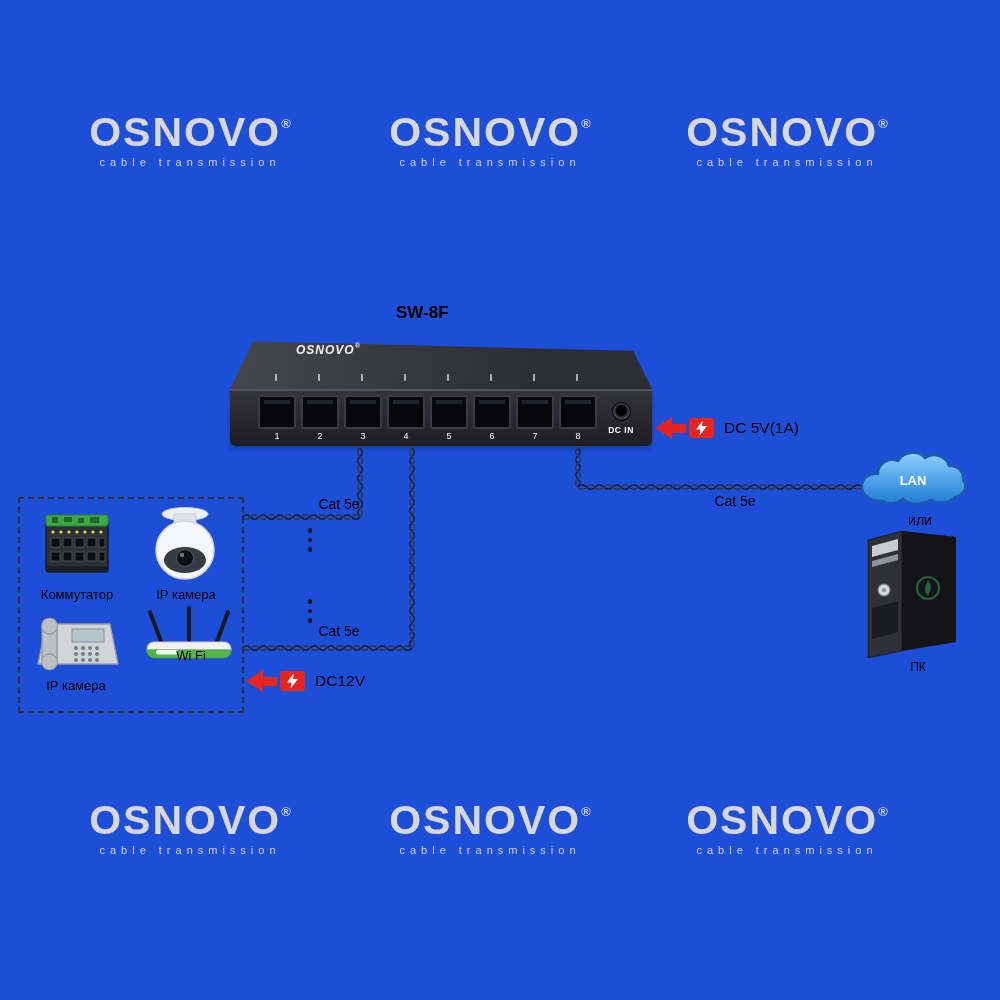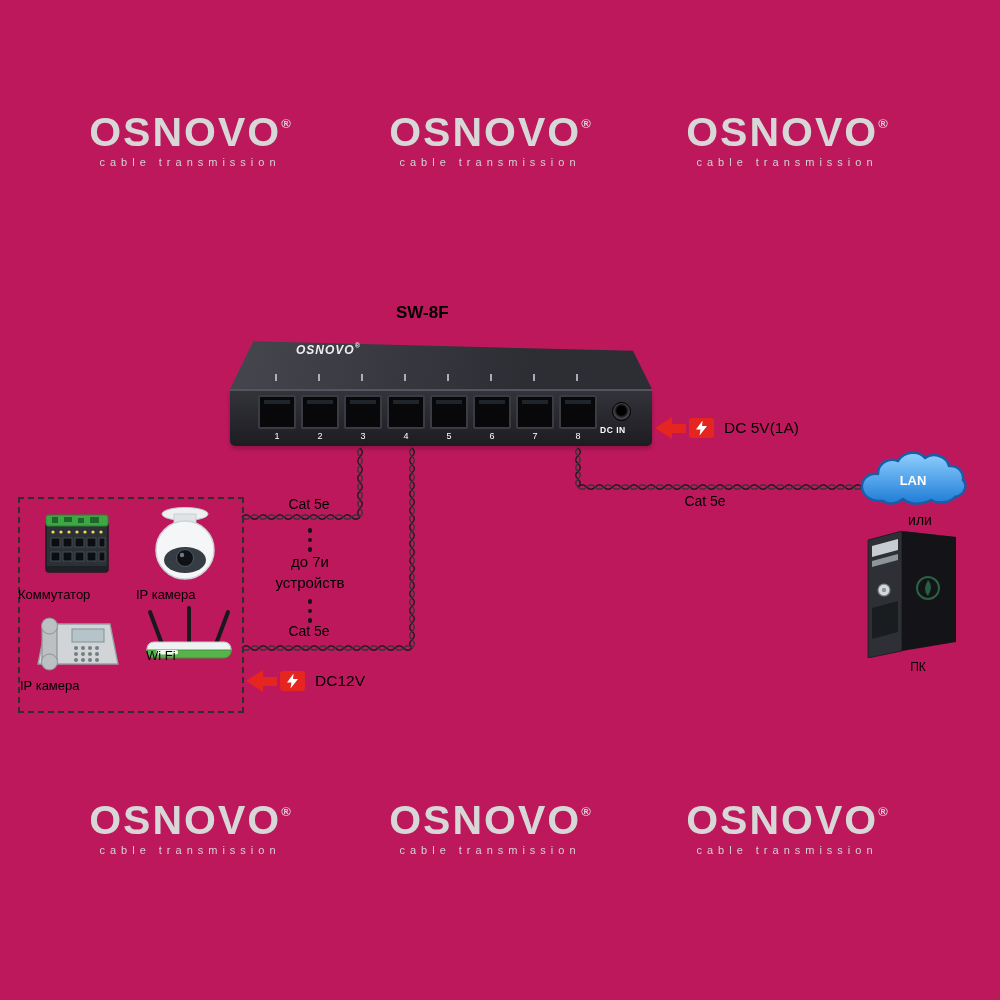--- a/index.html
+++ b/index.html
@@ -1,17 +1,17 @@
 <!DOCTYPE html>
 <html><head>
 <meta charset="utf-8">
 <style>
   html,body{margin:0;padding:0;background:#fff;}
   body{font-family:"Liberation Sans", sans-serif;}
-  .canvas{position:relative;width:1000px;height:1000px;background:#be185d;overflow:hidden;color:#000;}
+  .canvas{position:relative;width:1000px;height:1000px;background:#1d4ed8;overflow:hidden;color:#000;}
 
   
   .wm{position:absolute;width:270px;text-align:center;color:#d7d7d7;user-select:none;}
   .wm .brand{font-weight:bold;font-size:41px;letter-spacing:2px;line-height:1;}
   .wm .brand sup{font-size:13px;vertical-align:18px;letter-spacing:0;}
   .wm .sub{margin-top:3px;font-size:11px;letter-spacing:5px;color:#d3d3d3;white-space:nowrap;}
 
   .title{position:absolute;left:396px;top:303px;width:140px;text-align:left;font-size:17px;font-weight:bold;}
 
   
@@ -23,39 +23,39 @@
     border-radius:0 0 5px 5px;box-shadow:0 3px 4px rgba(0,0,0,.22);}
   .sw-front::before{content:"";position:absolute;top:0;left:0;right:0;height:2px;background:#555561;}
   .sw-logo{position:absolute;left:296px;top:342px;color:#f0f0f0;font-size:12px;font-weight:bold;font-style:italic;letter-spacing:1px;}
   .sw-logo sup{font-size:7px;vertical-align:6px;}
   .led{position:absolute;top:374px;width:2px;height:7px;background:#d6d6de;opacity:.75;}
   .port{position:absolute;top:395px;width:34px;height:30px;background:#08080a;border:2px solid #3b3b44;border-radius:2px;}
   .port::after{content:"";position:absolute;left:4px;top:3px;right:4px;height:4px;background:#20242b;}
   .pnum{position:absolute;top:431px;width:38px;text-align:center;color:#fff;font-size:9px;}
   .dcjack{position:absolute;left:612px;top:402px;width:17px;height:17px;border-radius:50%;
     background:radial-gradient(circle at 50% 45%, #000 0 36%, #44444c 60%, #121217 100%);border:1px solid #000;}
-  .dcin{position:absolute;left:600px;top:425px;width:42px;text-align:left;color:#fff;font-weight:bold;font-size:8.5px;letter-spacing:.5px;}
+  .dcin{position:absolute;left:600px;top:425px;width:42px;text-align:center;color:#fff;font-weight:bold;font-size:8.5px;letter-spacing:.5px;}
 
   
   .arrow{position:absolute;display:flex;align-items:center;height:22px;}
   .a-head{width:0;height:0;border-top:11px solid transparent;border-bottom:11px solid transparent;border-right:17px solid #e42520;}
   .a-body{width:14px;height:9px;background:#e42520;}
   .a-bolt{width:25px;height:20px;background:#e42520;border-radius:3px;margin-left:3px;display:flex;align-items:center;justify-content:center;}
   .bolt-shape{width:11px;height:15px;background:#fff;clip-path:polygon(60% 0%,0% 60%,40% 60%,32% 100%,100% 36%,55% 36%);}
   .a-label{margin-left:10px;font-size:15.5px;color:#000;white-space:nowrap;}
 
   
   #cable-layer{position:absolute;left:0;top:0;width:1000px;height:1000px;pointer-events:none;}
 
   
   .devbox{position:absolute;left:18px;top:497px;width:222px;height:212px;border:2px dashed #2f2f2f;}
-  .devlabel{position:absolute;font-size:13px;text-align:left;color:#000;}
+  .devlabel{position:absolute;font-size:13px;text-align:center;color:#000;}
   .art{position:absolute;}
 
-  .cat{position:absolute;font-size:14px;text-align:center;width:56px;}
+  .cat{position:absolute;font-size:14px;text-align:center;width:56px;margin-left:30px;}
   .note{position:absolute;left:250px;top:551px;width:120px;text-align:center;font-size:15px;line-height:21px;}
   .dots{position:absolute;left:306px;width:8px;display:flex;flex-direction:column;align-items:center;gap:5px;}
   .dots i{width:4.5px;height:4.5px;border-radius:50%;background:#141414;}
 
   .or-label{position:absolute;left:892px;top:512px;width:56px;text-align:center;font-size:14px;}
   .pc-label{position:absolute;left:888px;top:660px;width:60px;text-align:center;font-size:12px;}
 </style>
 </head>
 <body>
 
@@ -162,24 +162,20 @@
 
   <div class="cat" style="left:281px;top:496px">Cat 5e</div>
   <div class="cat" style="left:677px;top:493px">Cat 5e</div>
   <div class="cat" style="left:281px;top:623px">Cat 5e</div>
 
   <div class="dots" style="top:528px">
       <i></i>
       <i></i>
       <i></i>
     </div>
-  <div class="note">
-    <div>до 7и</div>
-    <div>устройств</div>
-  </div>
   <div class="dots" style="top:599px">
       <i></i>
       <i></i>
       <i></i>
     </div>
 
   <div class="devbox"></div>
 
   <svg class="art" style="left:32px;top:510px;width:90px;height:72px" viewBox="0 0 90 72">
     <rect x="14" y="12" width="62" height="50" rx="3" fill="#2c3137" stroke="#191d21" stroke-width="1.5"></rect>

